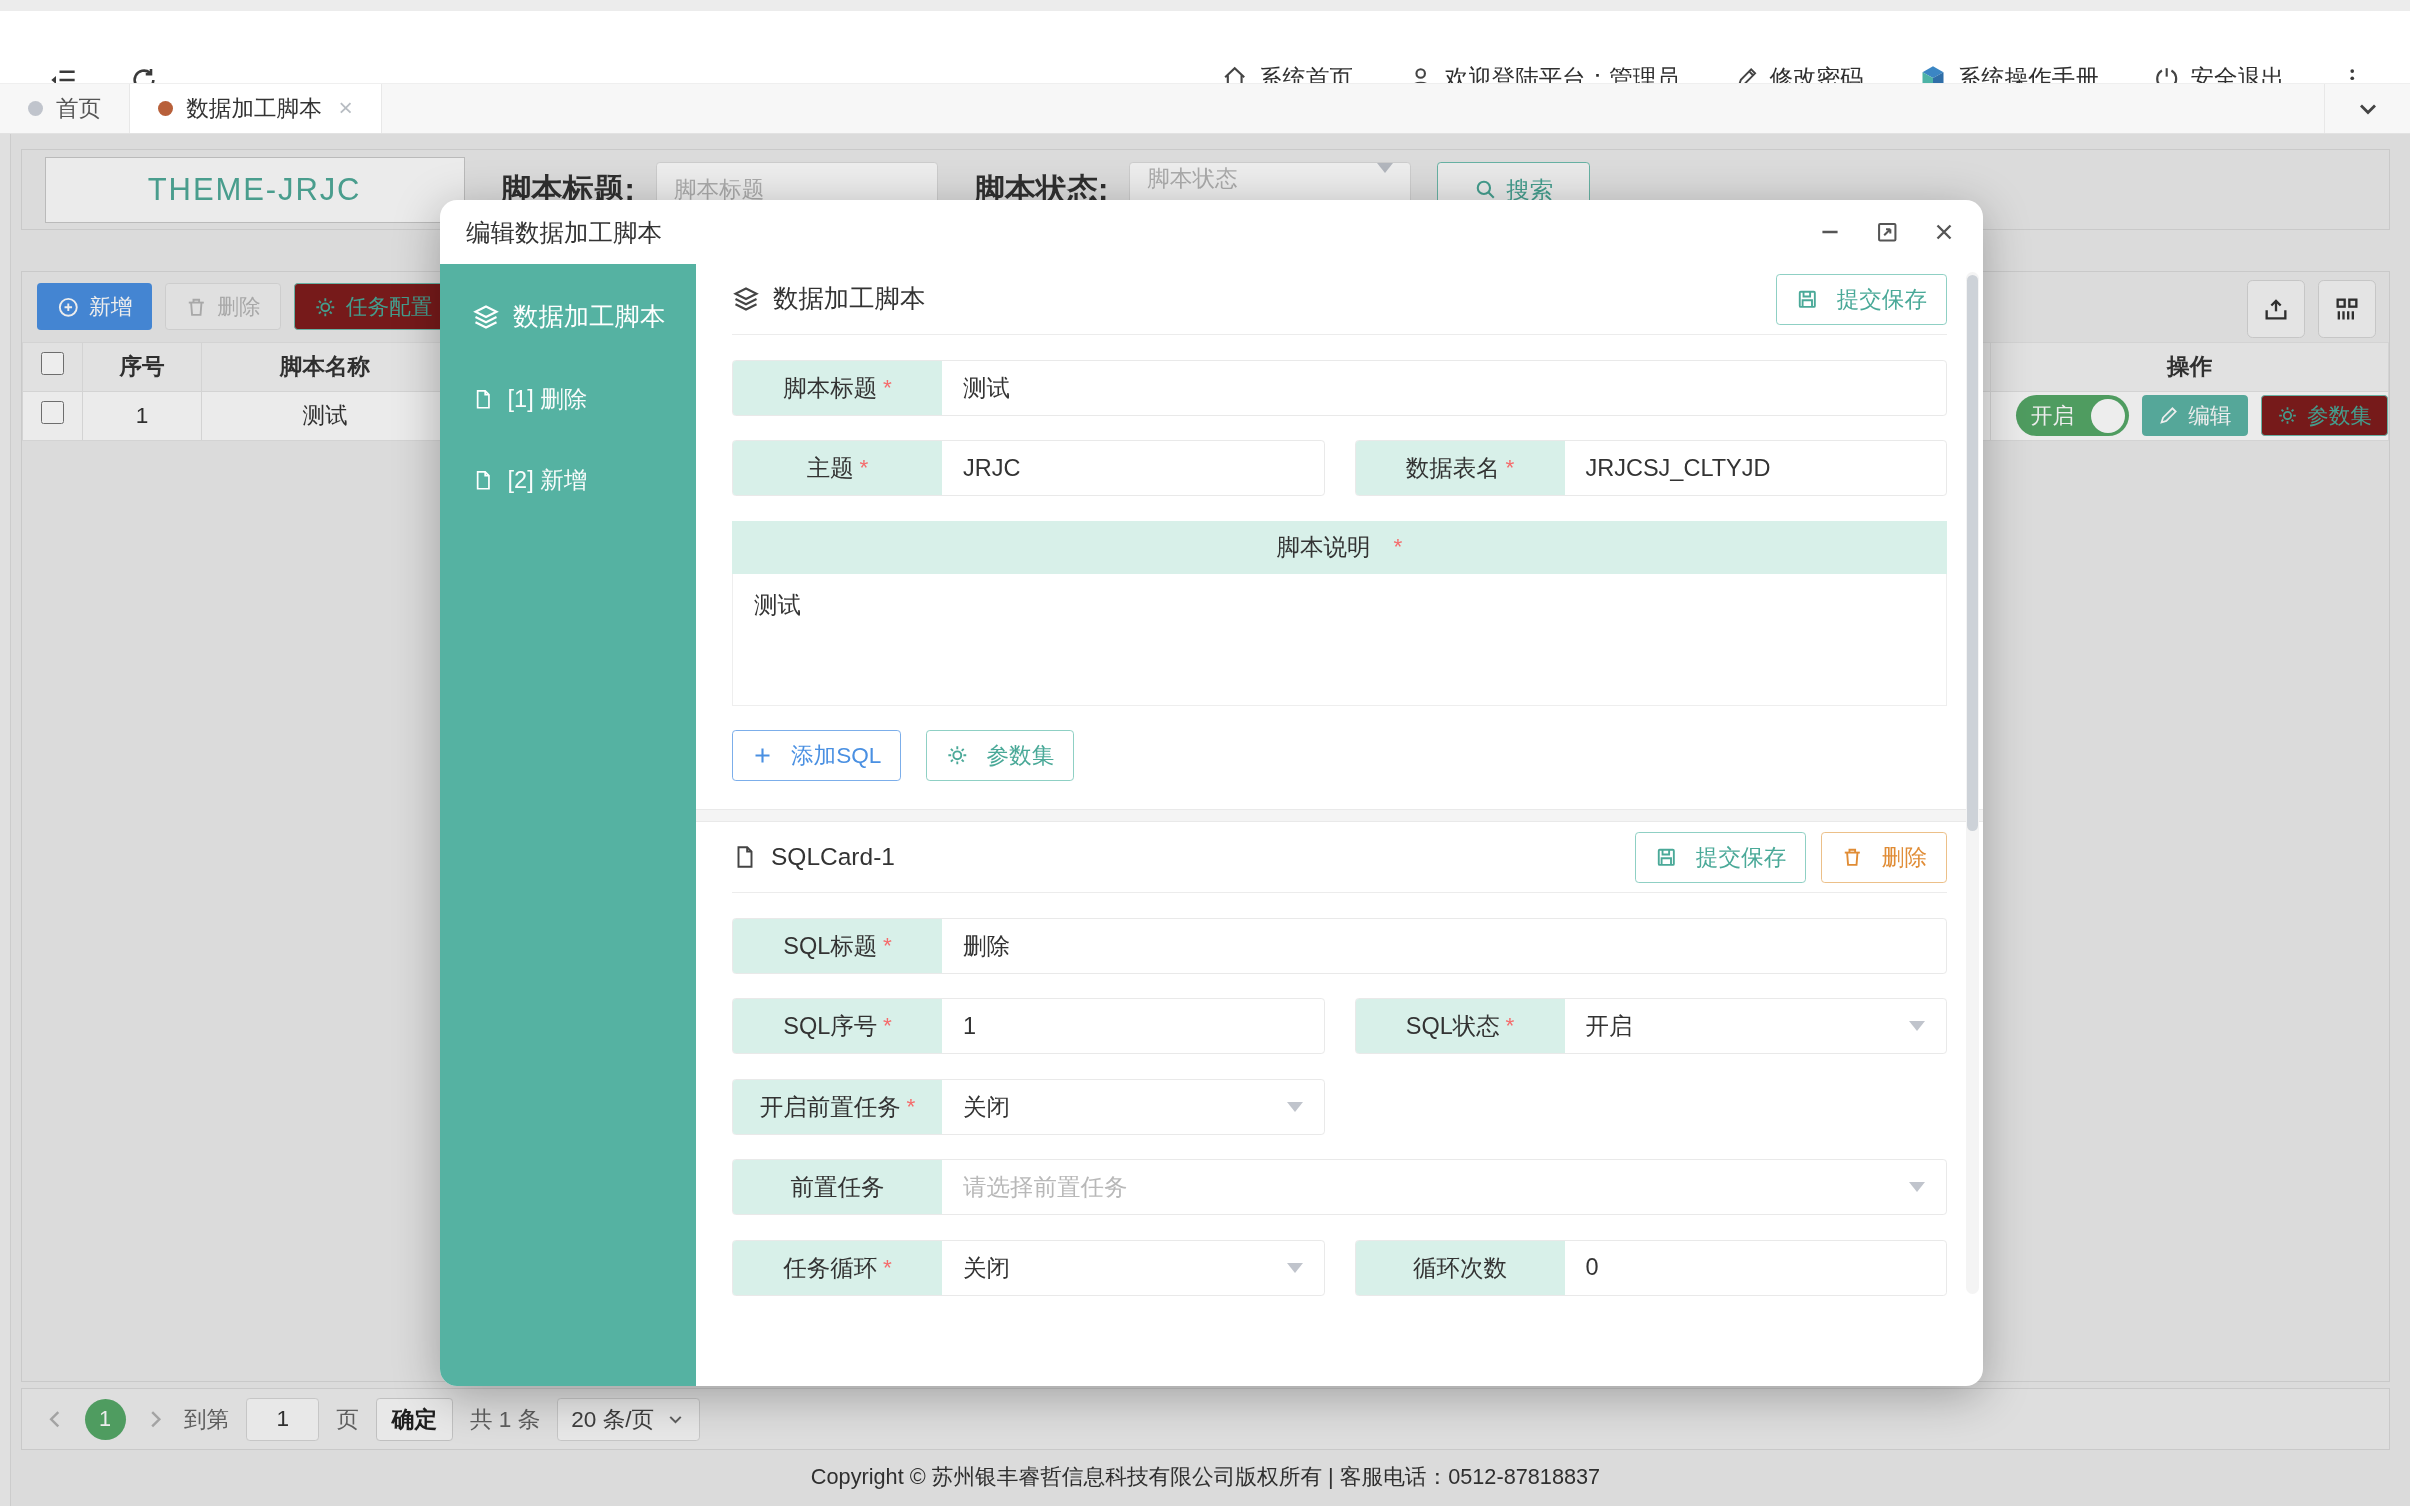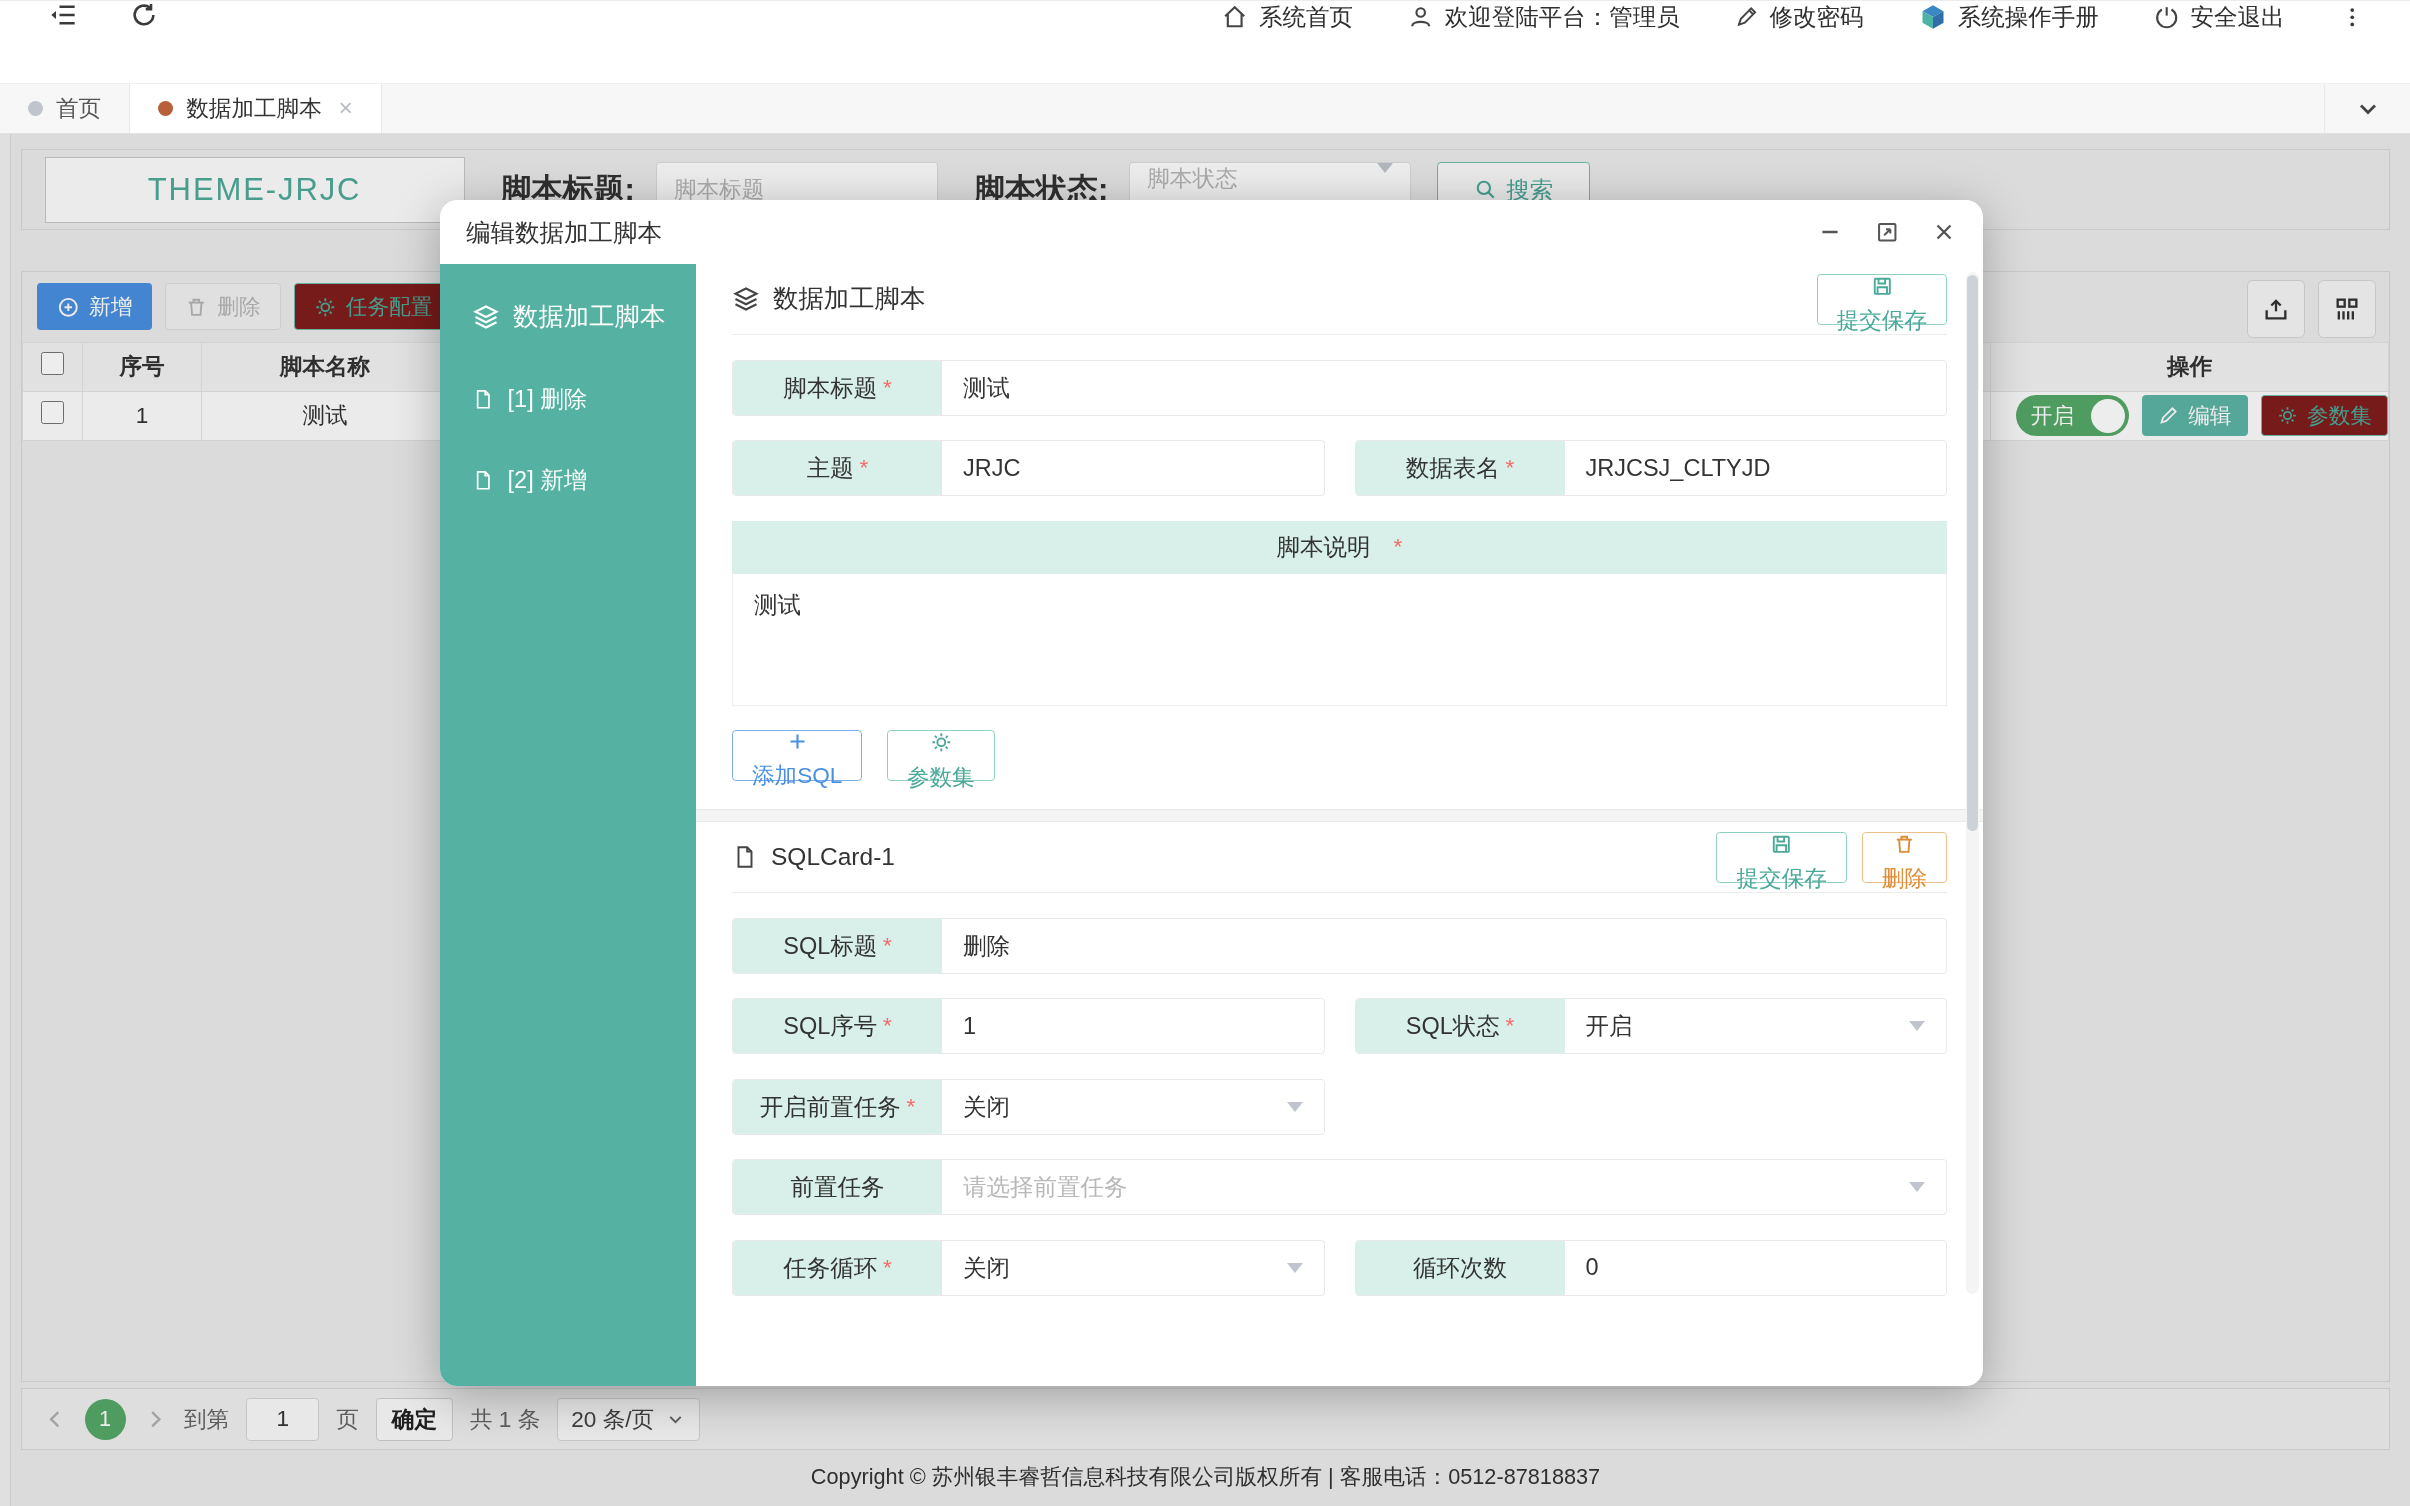--- a/index.html
+++ b/index.html
@@ -1,21 +1,21 @@
 <!DOCTYPE html>
 <html style="font-size:15px"><head>
 <meta charset="utf-8">
 <style>
   * { margin:0; padding:0; box-sizing:border-box; }
   html,body { width:2411px; height:1507px; overflow:hidden; }
   body { font-family:"Liberation Sans","DejaVu Sans",sans-serif; background:#ececec; color:#333; position:relative; }
   svg { display:block; }
 
   
-  .app-header { position:absolute; left:0; top:1px; width:2411px; height:83px; background:#fff; display:flex; align-items:flex-start; z-index:10; }
+  .app-header { position:absolute; left:0; top:11px; width:2411px; height:83px; background:#fff; display:flex; align-items:flex-end; z-index:10; }
   .hdr-left { display:flex; align-items:center; gap:53px; padding-left:49px; }
   .icon-btn { color:#3a3a3a; cursor:pointer; }
   .hdr-right { margin-left:auto; display:flex; align-items:center; gap:55px; padding-right:47px; }
   .nav-item { display:flex; align-items:center; gap:11.3px; font-size:23.5px; color:#2f2f2f; cursor:pointer; white-space:nowrap; }
   .nav-item .ic { color:#444; }
 
   
   .tab-bar { position:absolute; left:0; top:83px; width:2411px; height:51px; background:#f7f7f7; border-top:0.9px solid #efefef; border-bottom:0.9px solid #e2e2e2; display:flex; z-index:10; }
   .tab { display:flex; align-items:center; gap:13px; padding:0 28px; font-size:22.6px; color:#555; border-right:0.9px solid #e8e8e8; cursor:pointer; }
   .tab .dot { width:15px; height:15px; border-radius:50%; background:#c0c4cc; }
@@ -82,21 +82,21 @@
   .win-ctrls > div { cursor:pointer; }
   .modal-body { flex:1; display:flex; min-height:0; }
   .m-sidebar { width:256px; background:#55b2a2; padding:36px 0 0 32px; flex-shrink:0; }
   .sb-item { display:flex; align-items:center; gap:13px; color:#fff; margin-bottom:49px; cursor:pointer; }
   .sb-item.lead { font-size:25.4px; }
   .sb-item.sub { font-size:23.5px; color:rgba(255,255,255,0.96); }
   .m-content { flex:1; position:relative; padding:0 36px; overflow:hidden; }
   .sec-head { height:70px; display:flex; align-items:center; }
   .sec-title { display:flex; align-items:center; gap:13px; font-size:25.4px; color:#333; }
   .sec-actions { margin-left:auto; display:flex; gap:15px; }
-  .m-btn { height:51px; border-radius:3.8px; background:#fff; display:inline-flex; align-items:center; gap:8px; padding:0 19px; font-size:22.6px; cursor:pointer;flex-direction:column; }
+  .m-btn { height:51px; border-radius:3.8px; background:#fff; display:inline-flex; align-items:center; gap:18px; padding:18px 19px; font-size:22.6px; cursor:pointer; }
   .m-btn.teal { border:0.9px solid #8fd0c4; color:#4aa998; }
   .m-btn.orange { border:0.9px solid #ecc089; color:#e08c35; }
   .m-btn.blue { border:0.9px solid #7caeea; color:#4a90e2; }
   .m-btn.gray { border:0.9px solid #dcdcdc; color:#555; }
   .sec-divider { border-bottom:0.9px solid #ececec; }
   .frow { display:flex; gap:30px; margin-top:24.5px; }
   .fcol { flex:1; min-width:0; }
   .field { display:flex; height:56px; border:0.9px solid #e9e9e9; border-radius:3.8px; overflow:hidden; background:#fff; }
   .flabel { width:209px; flex-shrink:0; background:#d8f0e9; display:flex; align-items:center; justify-content:center; gap:5.6px; font-size:23.5px; color:#333; }
   .req { color:#f56c6c; font-size:22.6px; }

